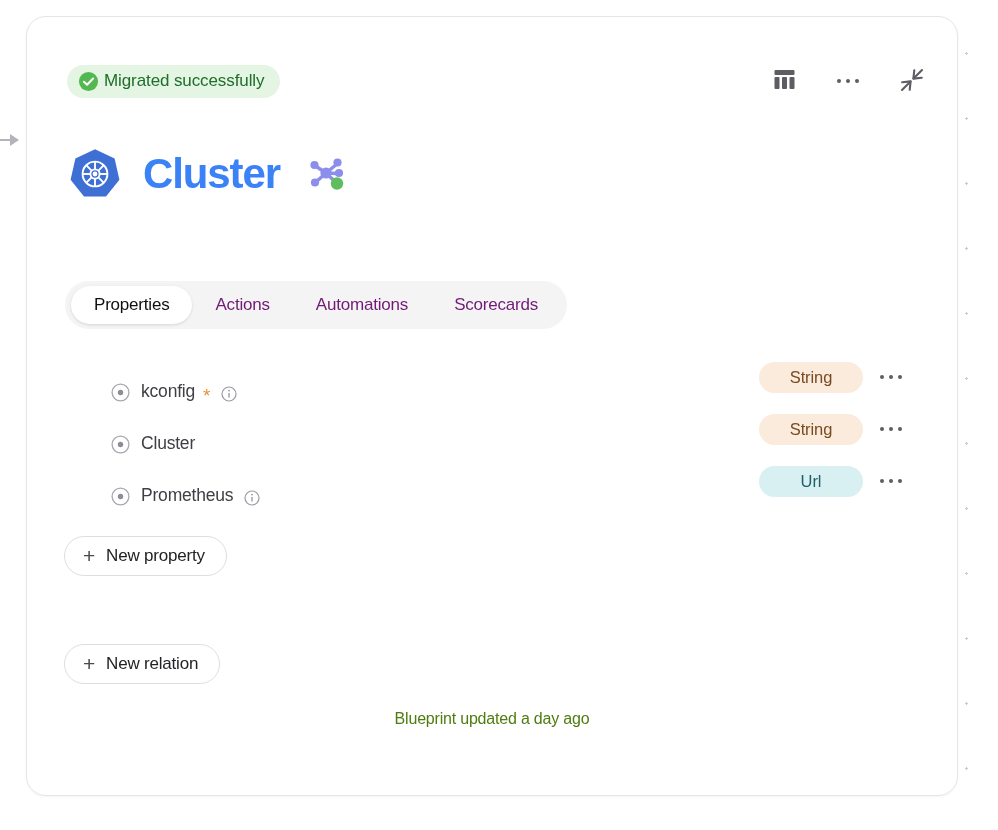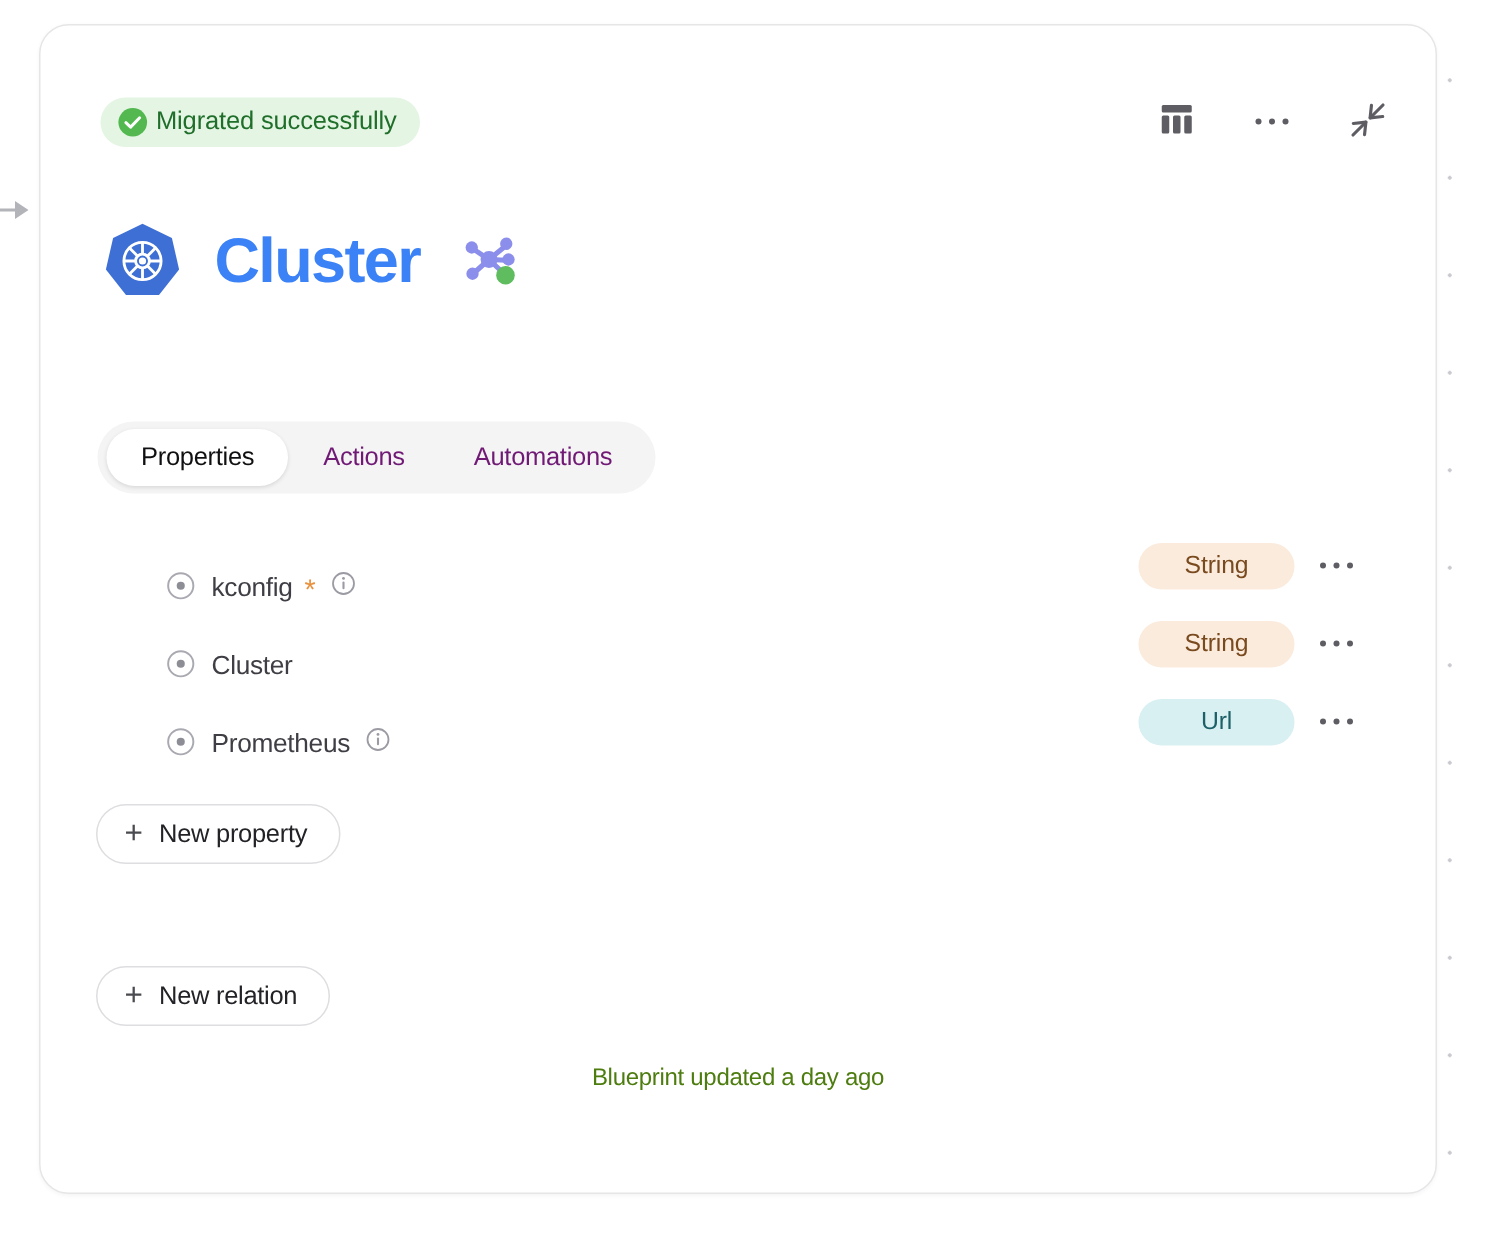--- a/index.html
+++ b/index.html
@@ -166,21 +166,21 @@
   .prop-row {
     display: flex;
     align-items: center;
     height: 52px;
     padding: 0 6px 0 22px;
     border-radius: 8px;
     cursor: pointer;
   }
   .prop-left {
     display: flex;
-    align-items: flex-start;
+    align-items: flex-end;
     gap: 11px;
     flex: 1 1 auto;
     min-width: 0;
     margin-top: 28px;
   }
   .dot-circle { width: 19px; height: 19px; display: block; flex: 0 0 auto; }
   .prop-name {
     font-size: 17.5px;
     color: #3e3e44;
     letter-spacing: -0.2px;
@@ -364,20 +364,21 @@
         <circle cx="33" cy="20" r="4.1" fill="#8b8eea"></circle>
         <circle cx="31" cy="30.5" r="6.2" fill="#5fbd5f"></circle>
       </svg>
     </span>
   </div>
 
   <div class="tabs">
     <button class="tab active">Properties</button>
     <button class="tab">Actions</button>
     <button class="tab">Automations</button>
+    <button class="tab">Scorecards</button>
   </div>
 
   <div class="prop-list">
 
     <div class="prop-row">
       <div class="prop-left">
         <span>
           <svg class="dot-circle" viewBox="0 0 19 19" aria-hidden="true">
             <circle cx="9.5" cy="9.5" r="8.4" fill="none" stroke="#a9a9b1" stroke-width="1.3"></circle>
             <circle cx="9.5" cy="9.5" r="2.7" fill="#8d8d96"></circle>

